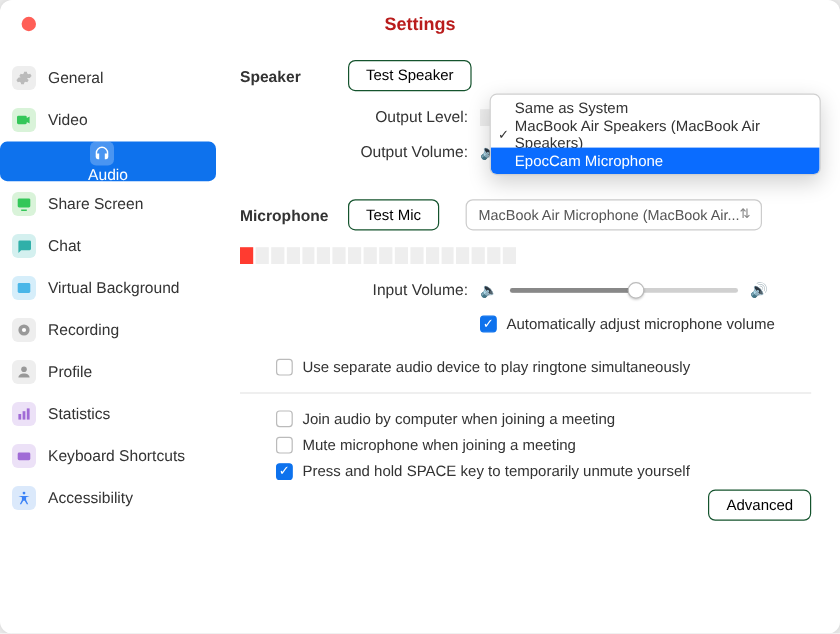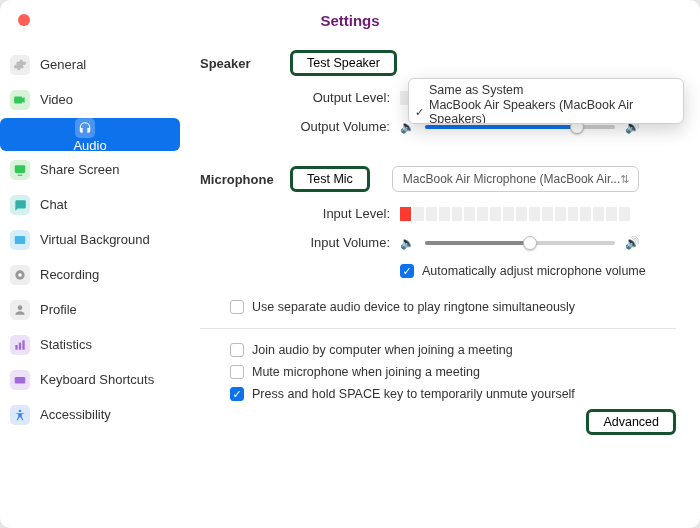--- a/index.html
+++ b/index.html
@@ -1,31 +1,31 @@
 <!DOCTYPE html>
 <html><head>
   <meta charset="utf-8">
   <style>
     * { box-sizing: border-box; margin: 0; padding: 0; font-family: -apple-system, BlinkMacSystemFont, "Segoe UI", Helvetica, Arial, sans-serif; }
     body { background: #f0f0f0; width: 700px; height: 528px; overflow: hidden; }
     .window { width: 700px; height: 528px; background: #fff; border-radius: 10px; box-shadow: 0 0 12px rgba(0,0,0,0.15); position: relative; }
     .titlebar { height: 40px; display: flex; align-items: center; position: relative; }
     .close-btn { width: 12px; height: 12px; border-radius: 50%; background: #ff5f57; margin-left: 18px; }
-    .win-title { position: absolute; left: 0; right: 0; text-align: center; font-weight: 600; font-size: 15px; color: #701a75; pointer-events: none; }
+    .win-title { position: absolute; left: 0; right: 0; text-align: center; font-weight: 600; font-size: 15px; color: #b91c1c; pointer-events: none; }
     .body { display: flex; height: calc(100% - 40px); }
     .sidebar { width: 180px; padding: 8px 0; }
     .side-item { display: flex; align-items: center; height: 33px; border-radius: 6px; padding: 0 10px; font-size: 13px; color: #333; cursor: pointer; margin-bottom: 2px; }
     .side-item.active { background: #0e72ed; color: #fff; flex-direction: column; }
     .side-icon { width: 20px; height: 20px; border-radius: 5px; display: flex; align-items: center; justify-content: center; margin-right: 10px; flex-shrink: 0; }
     .side-icon svg { width: 14px; height: 14px; }
     .content { flex: 1; padding: 10px 24px 16px 20px; font-size: 13px; color: #333; position: relative; }
     .row { display: flex; align-items: center; margin-bottom: 14px; }
     .label-col { width: 90px; font-weight: 600; font-size: 13px; }
     .label-col.light { font-weight: 400; text-align: right; padding-right: 10px; width: 200px; }
-    .btn { height: 26px; padding: 0 14px; border: 3px solid #14532d; border-radius: 6px; background: #fff; font-size: 12.5px; cursor: pointer; }
+    .btn { height: 26px; padding: 0 14px; border: 1px solid #14532d; border-radius: 6px; background: #fff; font-size: 12.5px; cursor: pointer; }
     .select { height: 26px; min-width: 235px; border: 1px solid #ccc; border-radius: 6px; background: #fff; font-size: 12px; display: flex; align-items: center; justify-content: space-between; padding: 0 8px 0 10px; cursor: pointer; color: #555; }
     .select .chev { color: #888; font-size: 11px; line-height: 1; }
     .meter { display: flex; gap: 2px; height: 14px; flex: 1; max-width: 230px; }
     .meter .seg { flex: 1; background: #eee; }
     .meter .seg:first-child.filled { background: #ff3b30; }
     .slider-row { display: flex; align-items: center; gap: 10px; flex: 1; max-width: 240px; }
     .spk-icon { color: #888; font-size: 12px; }
     .slider { flex: 1; height: 4px; background: #d0d0d0; border-radius: 2px; position: relative; }
     .slider .fill { position: absolute; left: 0; top: 0; bottom: 0; background: #0e72ed; border-radius: 2px; }
     .slider .thumb { position: absolute; width: 14px; height: 14px; background: #fff; border: 1px solid #bbb; border-radius: 50%; top: -5px; transform: translateX(-50%); box-shadow: 0 1px 2px rgba(0,0,0,0.2); }
@@ -191,21 +191,20 @@
 
       <div class="row">
         <div class="label-col">Microphone</div>
         <button class="btn" style="margin-right:22px;">Test Mic</button>
         <div class="select">
           <span>MacBook Air Microphone (MacBook Air...</span>
           <span class="chev">⇅</span>
         </div>
       </div>
       <div class="row">
-        <div class="label-col light">Input Level:</div>
         <div class="meter">
           <div class="seg filled"></div>
             <div class="seg"></div>
             <div class="seg"></div>
             <div class="seg"></div>
             <div class="seg"></div>
             <div class="seg"></div>
             <div class="seg"></div>
             <div class="seg"></div>
             <div class="seg"></div>
@@ -262,17 +261,20 @@
       </div>
 
       <div class="dropdown">
         <div class="dd-item">
           <span>Same as System</span>
         </div>
         <div class="dd-item">
           <span class="tick">✓</span>
           <span>MacBook Air Speakers (MacBook Air Speakers)</span>
         </div>
+        <div class="dd-item sel">
+          <span>EpocCam Microphone</span>
+        </div>
       </div>
 
     </div>
   </div>
 </div>
 
 </body></html>

